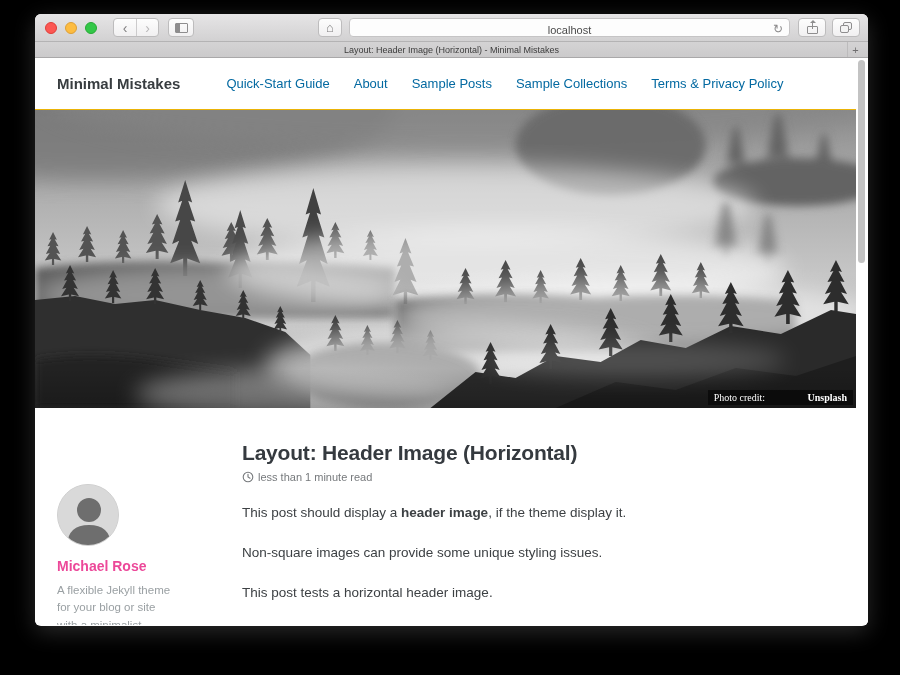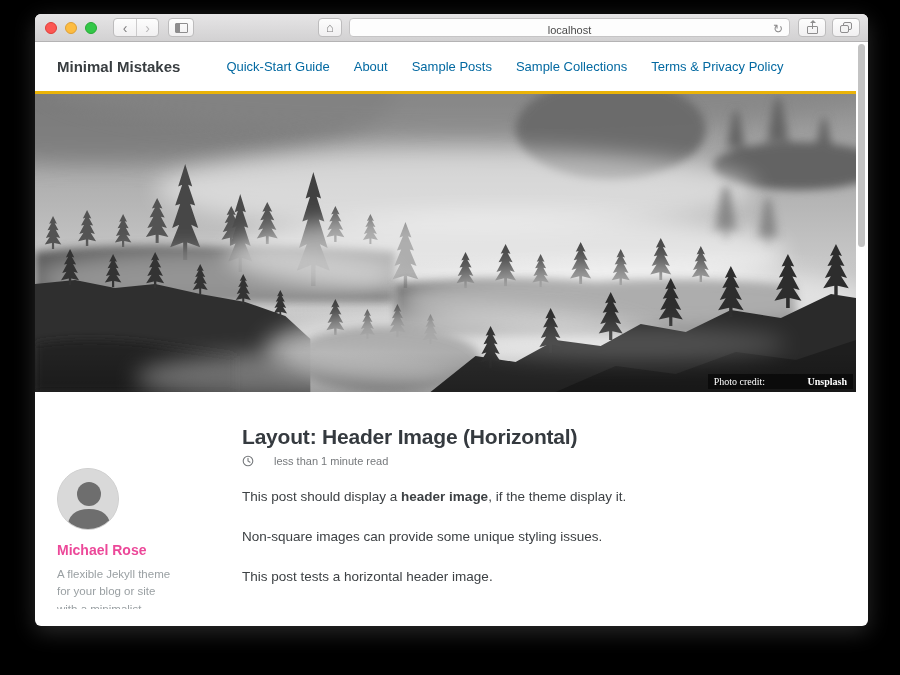--- a/index.html
+++ b/index.html
@@ -65,21 +65,21 @@
 
   
   .viewport { position:relative; height:567px; background:#fff; display:flex; }
   .page { width:821px; overflow:hidden; }
   .scrollbar { width:12px; background:#fff; position:relative; }
   .scroll-thumb { position:absolute; left:2px; top:2px; width:7px; height:203px;
                   border-radius:4px; background:#c3c3c3; }
 
   
   .masthead { height:52px; display:flex; align-items:center; padding:0 22px;
-              border-bottom:3px solid #eab308; background:#fff; }
+              border-bottom:1px solid #eab308; background:#fff; }
   .brand { font-size:15px; font-weight:bold; color:#383d40; }
   .nav-links { display:flex; margin-left:46px; gap:24px; list-style:none; }
   .nav-links li { font-size:13px; color:#0369a1; cursor:pointer; }
 
   
   .hero { position:relative; width:821px; height:298px; background:#9a9a9a; }
   .hero svg { display:block; width:100%; height:100%; }
   .photo-credit { position:absolute; right:3px; bottom:3px;
                   background:rgba(0,0,0,.54); color:#fff;
                   font-family:"Liberation Serif", serif; font-size:10px;
@@ -95,21 +95,21 @@
   .author-bio { margin-top:8px; font-size:11.5px; line-height:1.5; color:#9aa0a3;
                 width:122px; padding-bottom:12px; border-bottom:1px solid #f2f3f3; }
 
   .main-col { flex:1; padding-left:22px; padding-right:40px; }
   .breadcrumb { font-size:11px; margin-bottom:27px; }
   .breadcrumb a { color:#64a1d2; text-decoration:none; cursor:pointer; }
   .breadcrumb .sep { color:#82878b; margin:0 3px; }
   .breadcrumb .current { font-weight:bold; color:#3d4144; }
   .post-title { font-size:21px; font-weight:bold; color:#353a3f; letter-spacing:-.2px; }
   .post-meta { margin-top:6px; font-size:11px; color:#76797c; display:flex;
-               align-items:center; gap:20px; }
+               align-items:center; gap:4px; }
   .post-body p { font-size:13.5px; color:#3d4144; margin-top:21px; line-height:1.4; }
   .post-body b { font-weight:bold; }
 </style>
 </head>
 <body>
 
 <div class="window">
 
   <div class="toolbar">
     <div class="traffic">
@@ -136,20 +136,24 @@
       </span>
     </div>
     <div class="tool-btn tabs-btn">
       <span class="tabs-glyph">
         <span class="r1"></span>
           <span class="r2"></span>
       </span>
     </div>
   </div>
 
+  <div class="tabbar">
+    <span class="tab-title">Layout: Header Image (Horizontal) - Minimal Mistakes</span>
+    <span class="new-tab">+</span>
+  </div>
 
   <div class="viewport">
     <div class="page">
 
       <div class="masthead">
         <span class="brand">Minimal Mistakes</span>
         <ul class="nav-links">
           <li>Quick-Start Guide</li>
           <li>About</li>
           <li>Sample Posts</li>

